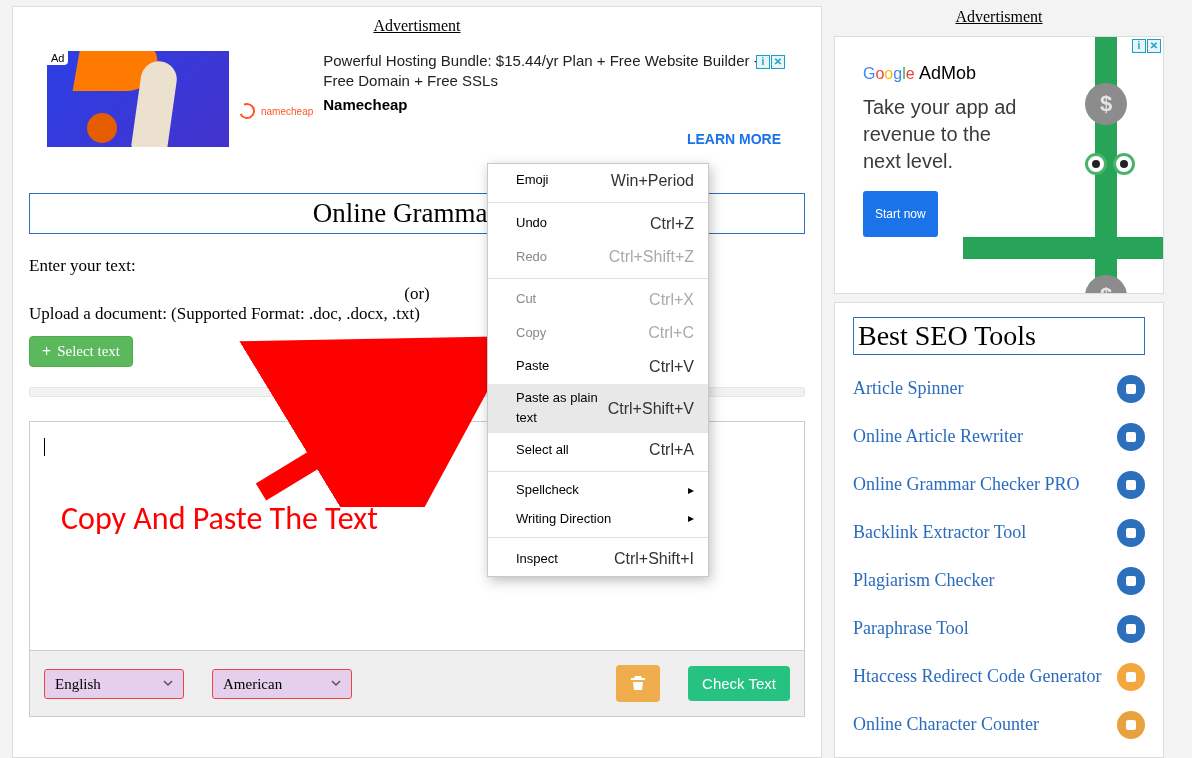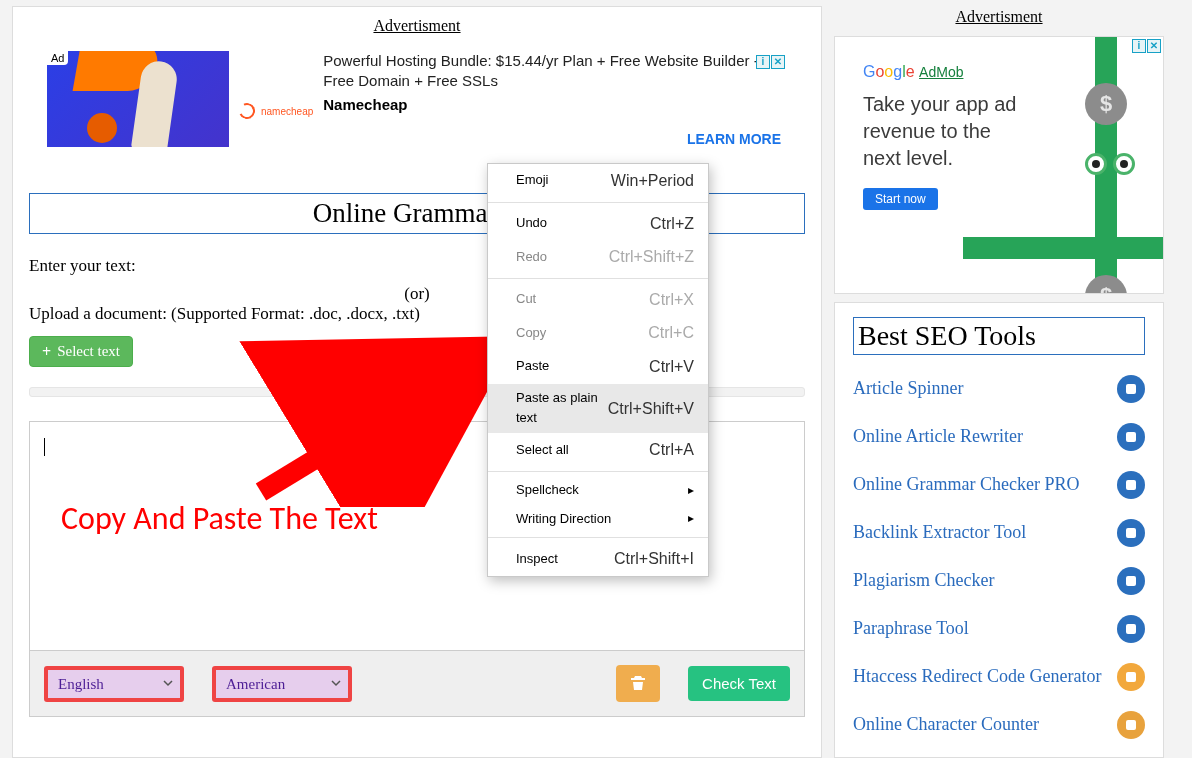--- a/index.html
+++ b/index.html
@@ -181,26 +181,26 @@
       padding: 14px 14px;
       display: flex;
       align-items: center;
       gap: 28px;
       border: 1px solid #ccc;
       border-top: none;
     }
     .select {
       appearance: none;
       background: #e6ceed;
-      border: 4px solid #ef4444;
+      border: 1px solid #ef4444;
       border-radius: 3px;
       font-family: "Times New Roman", serif;
       font-size: 15px;
       padding: 6px 40px 6px 10px;
-      color: #4c1d95;
+      color: #000000;
       position: relative;
       min-width: 140px;
     }
     .select-wrap { position: relative; display: inline-block; }
     .select-wrap .chev {
       position: absolute; right: 10px; top: 50%; transform: translateY(-50%);
       pointer-events: none;
       color: #555;
     }
     .footer-spacer { flex: 1; }
@@ -278,28 +278,28 @@
     .admob-card {
       background: #fff;
       margin: 16px;
       padding: 10px 12px;
       border-radius: 4px;
       width: 188px;
     }
     .admob-card .g { font-size: 16px; font-weight: 500; }
     .g .b { color: #4285F4; } .g .r { color: #EA4335; }
     .g .y { color: #FBBC05; } .g .g2 { color: #34A853; }
-    .g .gray { color: #15803d; font-size: 14px; text-decoration: underline; }
+    .g .gray { color: #000000; font-size: 18px; }
     .admob-card .copy {
       font-size: 20px; color: #3b3b3b; margin: 10px 0 16px 0; line-height: 1.35;
     }
     .admob-card .cta {
       display: inline-block;
       background: #1a73e8; color: #fff;
-      font-size: 12px; padding: 4px 12px; border-radius: 3px;
+      font-size: 12px; padding: 16px 12px; border-radius: 3px;
     }
     .pipes {
       position: absolute; right: 0; top: 0; bottom: 0; width: 120px;
     }
     .pipe-v { position: absolute; width: 22px; background: #27a458; top: 0; bottom: 0; right: 46px; }
     .pipe-h { position: absolute; height: 22px; background: #27a458; left: -80px; right: 0; top: 200px; }
     .coin { position: absolute; width: 42px; height: 42px; background: #8c8c8c; border-radius: 50%; display: flex; align-items: center; justify-content: center; color: #e5e5e5; font-size: 22px; font-weight: bold; }
     .coin.c1 { right: 36px; top: 46px; }
     .coin.c2 { right: 36px; top: 238px; }
     .eyes { position: absolute; right: 28px; top: 116px; display: flex; gap: 6px; }

